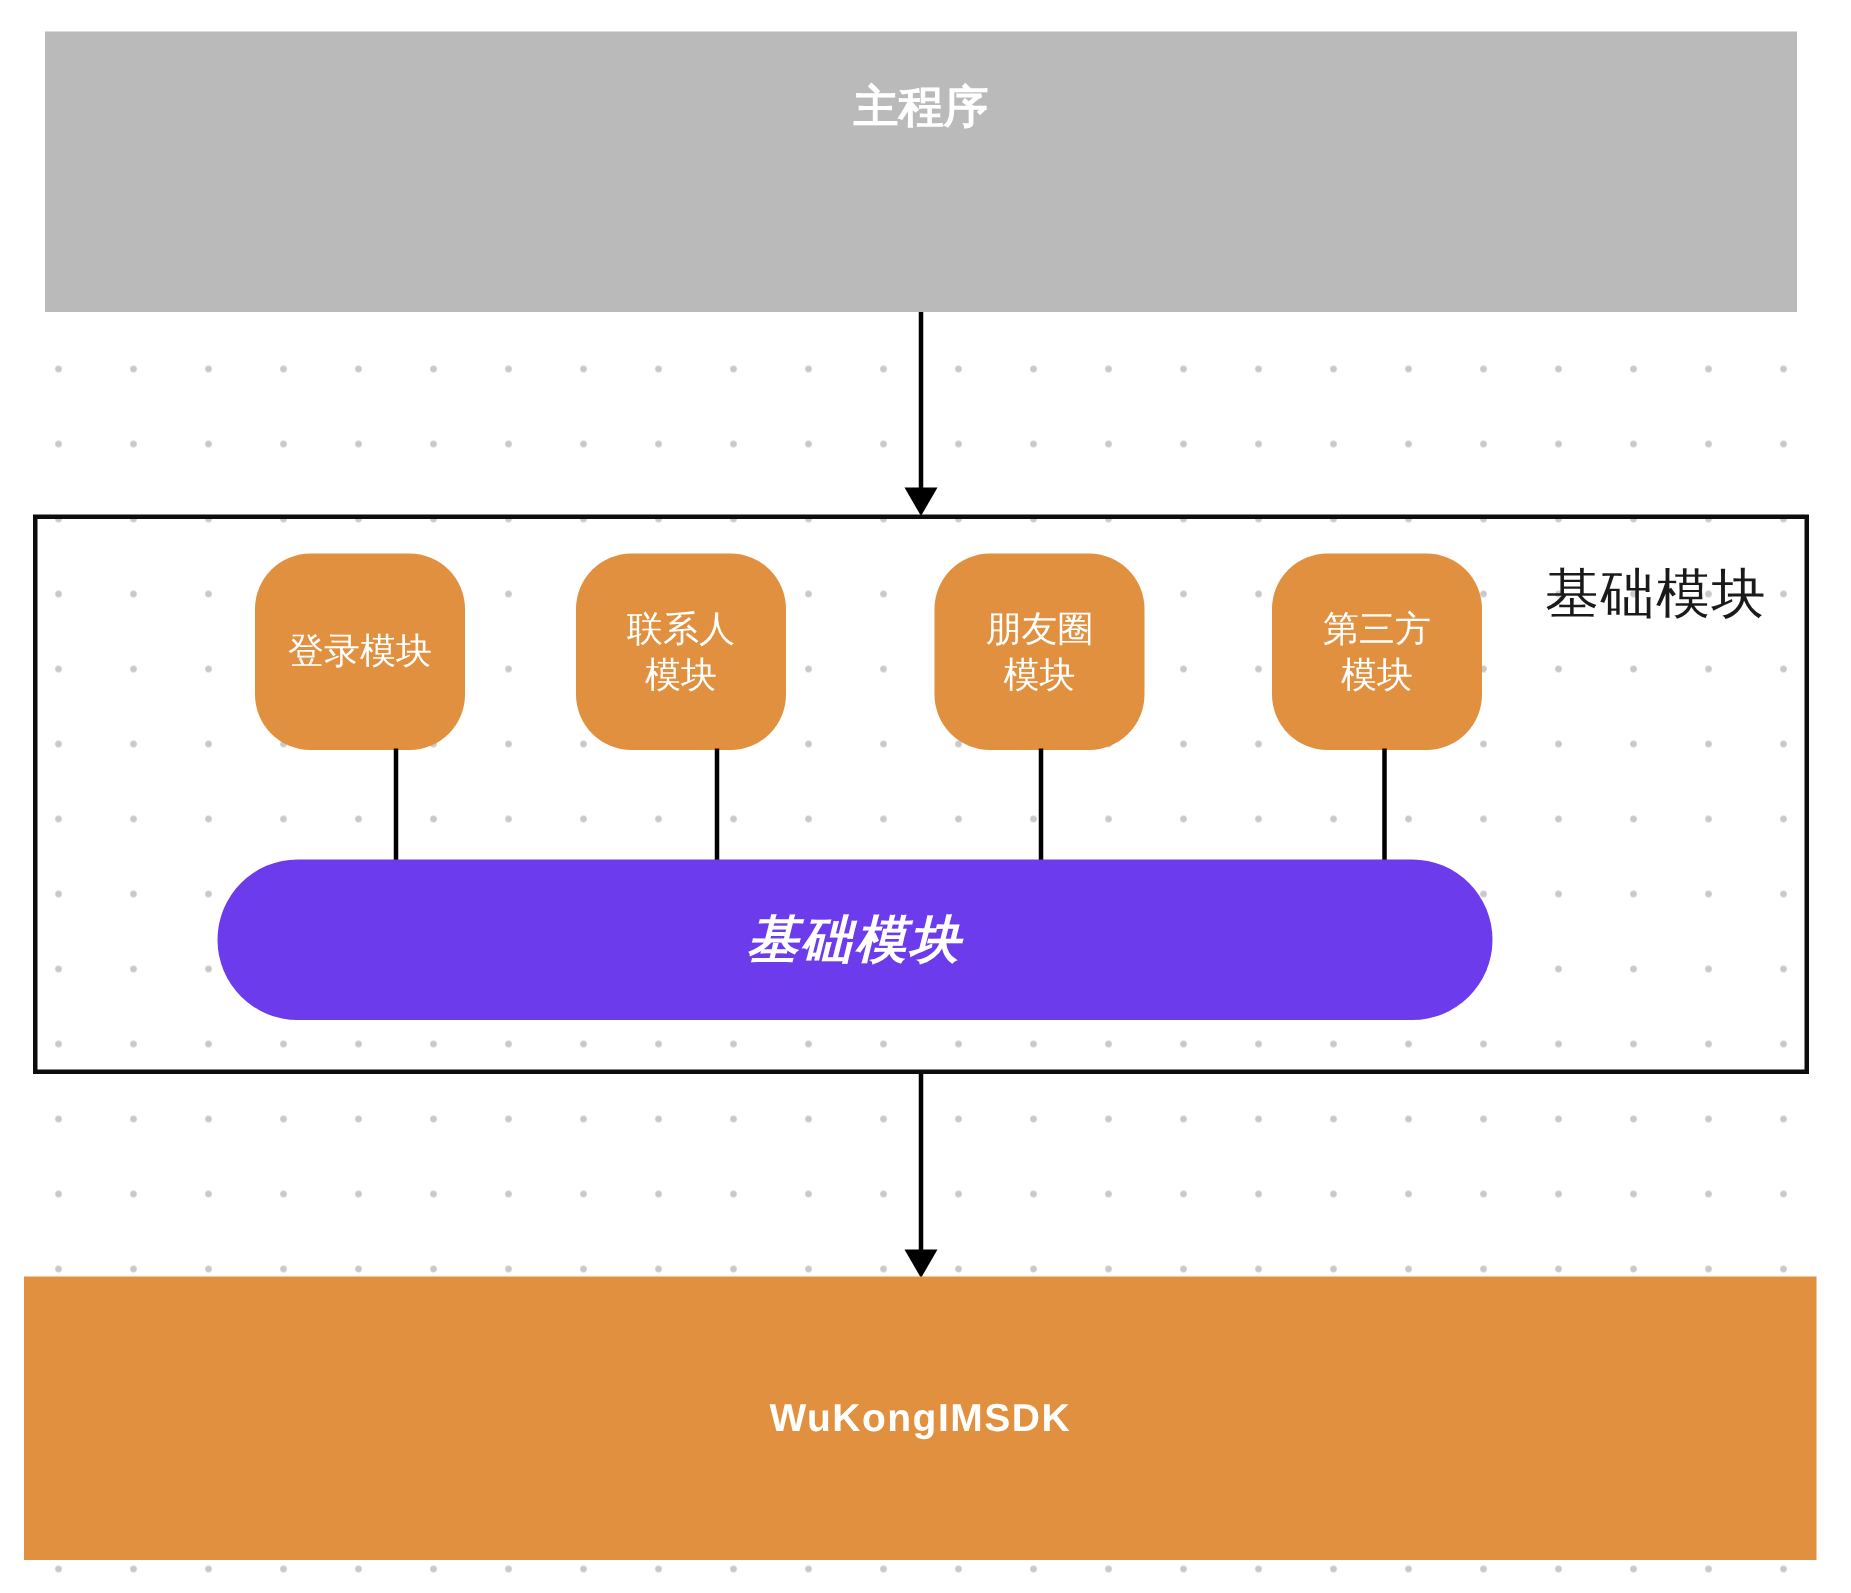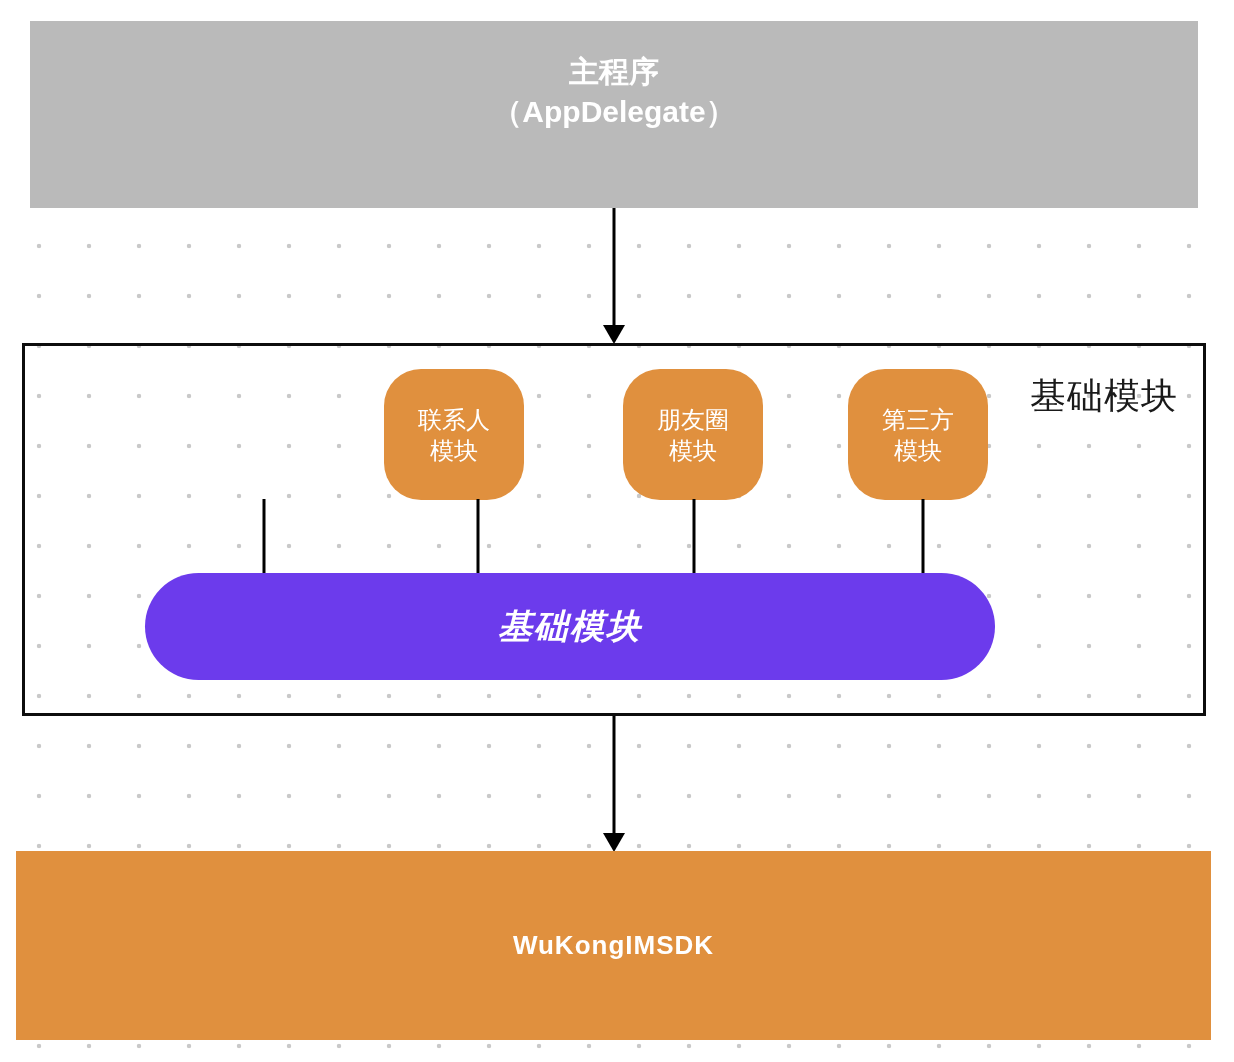--- a/index.html
+++ b/index.html
@@ -136,28 +136,28 @@
   .arrow-m3 { left: 657px; top: 153px; height: 97px; }
   .arrow-m4 { left: 886px; top: 153px; height: 97px; }
 </style>
 </head>
 <body>
 
 <div class="canvas">
 
   <div class="main-program">
     <div>主程序</div>
-    <div>（AppDelegate）</div>
   </div>
 
   <div class="varrow arrow-top"></div>
 
   <div class="ts-container">
     <div class="ts-label">基础模块</div>
 
+    <div class="module m1">登录模块</div>
     <div class="module m2">联系人
 模块</div>
     <div class="module m3">朋友圈
 模块</div>
     <div class="module m4">第三方
 模块</div>
 
     <div class="varrow arrow-m1"></div>
     <div class="varrow arrow-m2"></div>
     <div class="varrow arrow-m3"></div>

